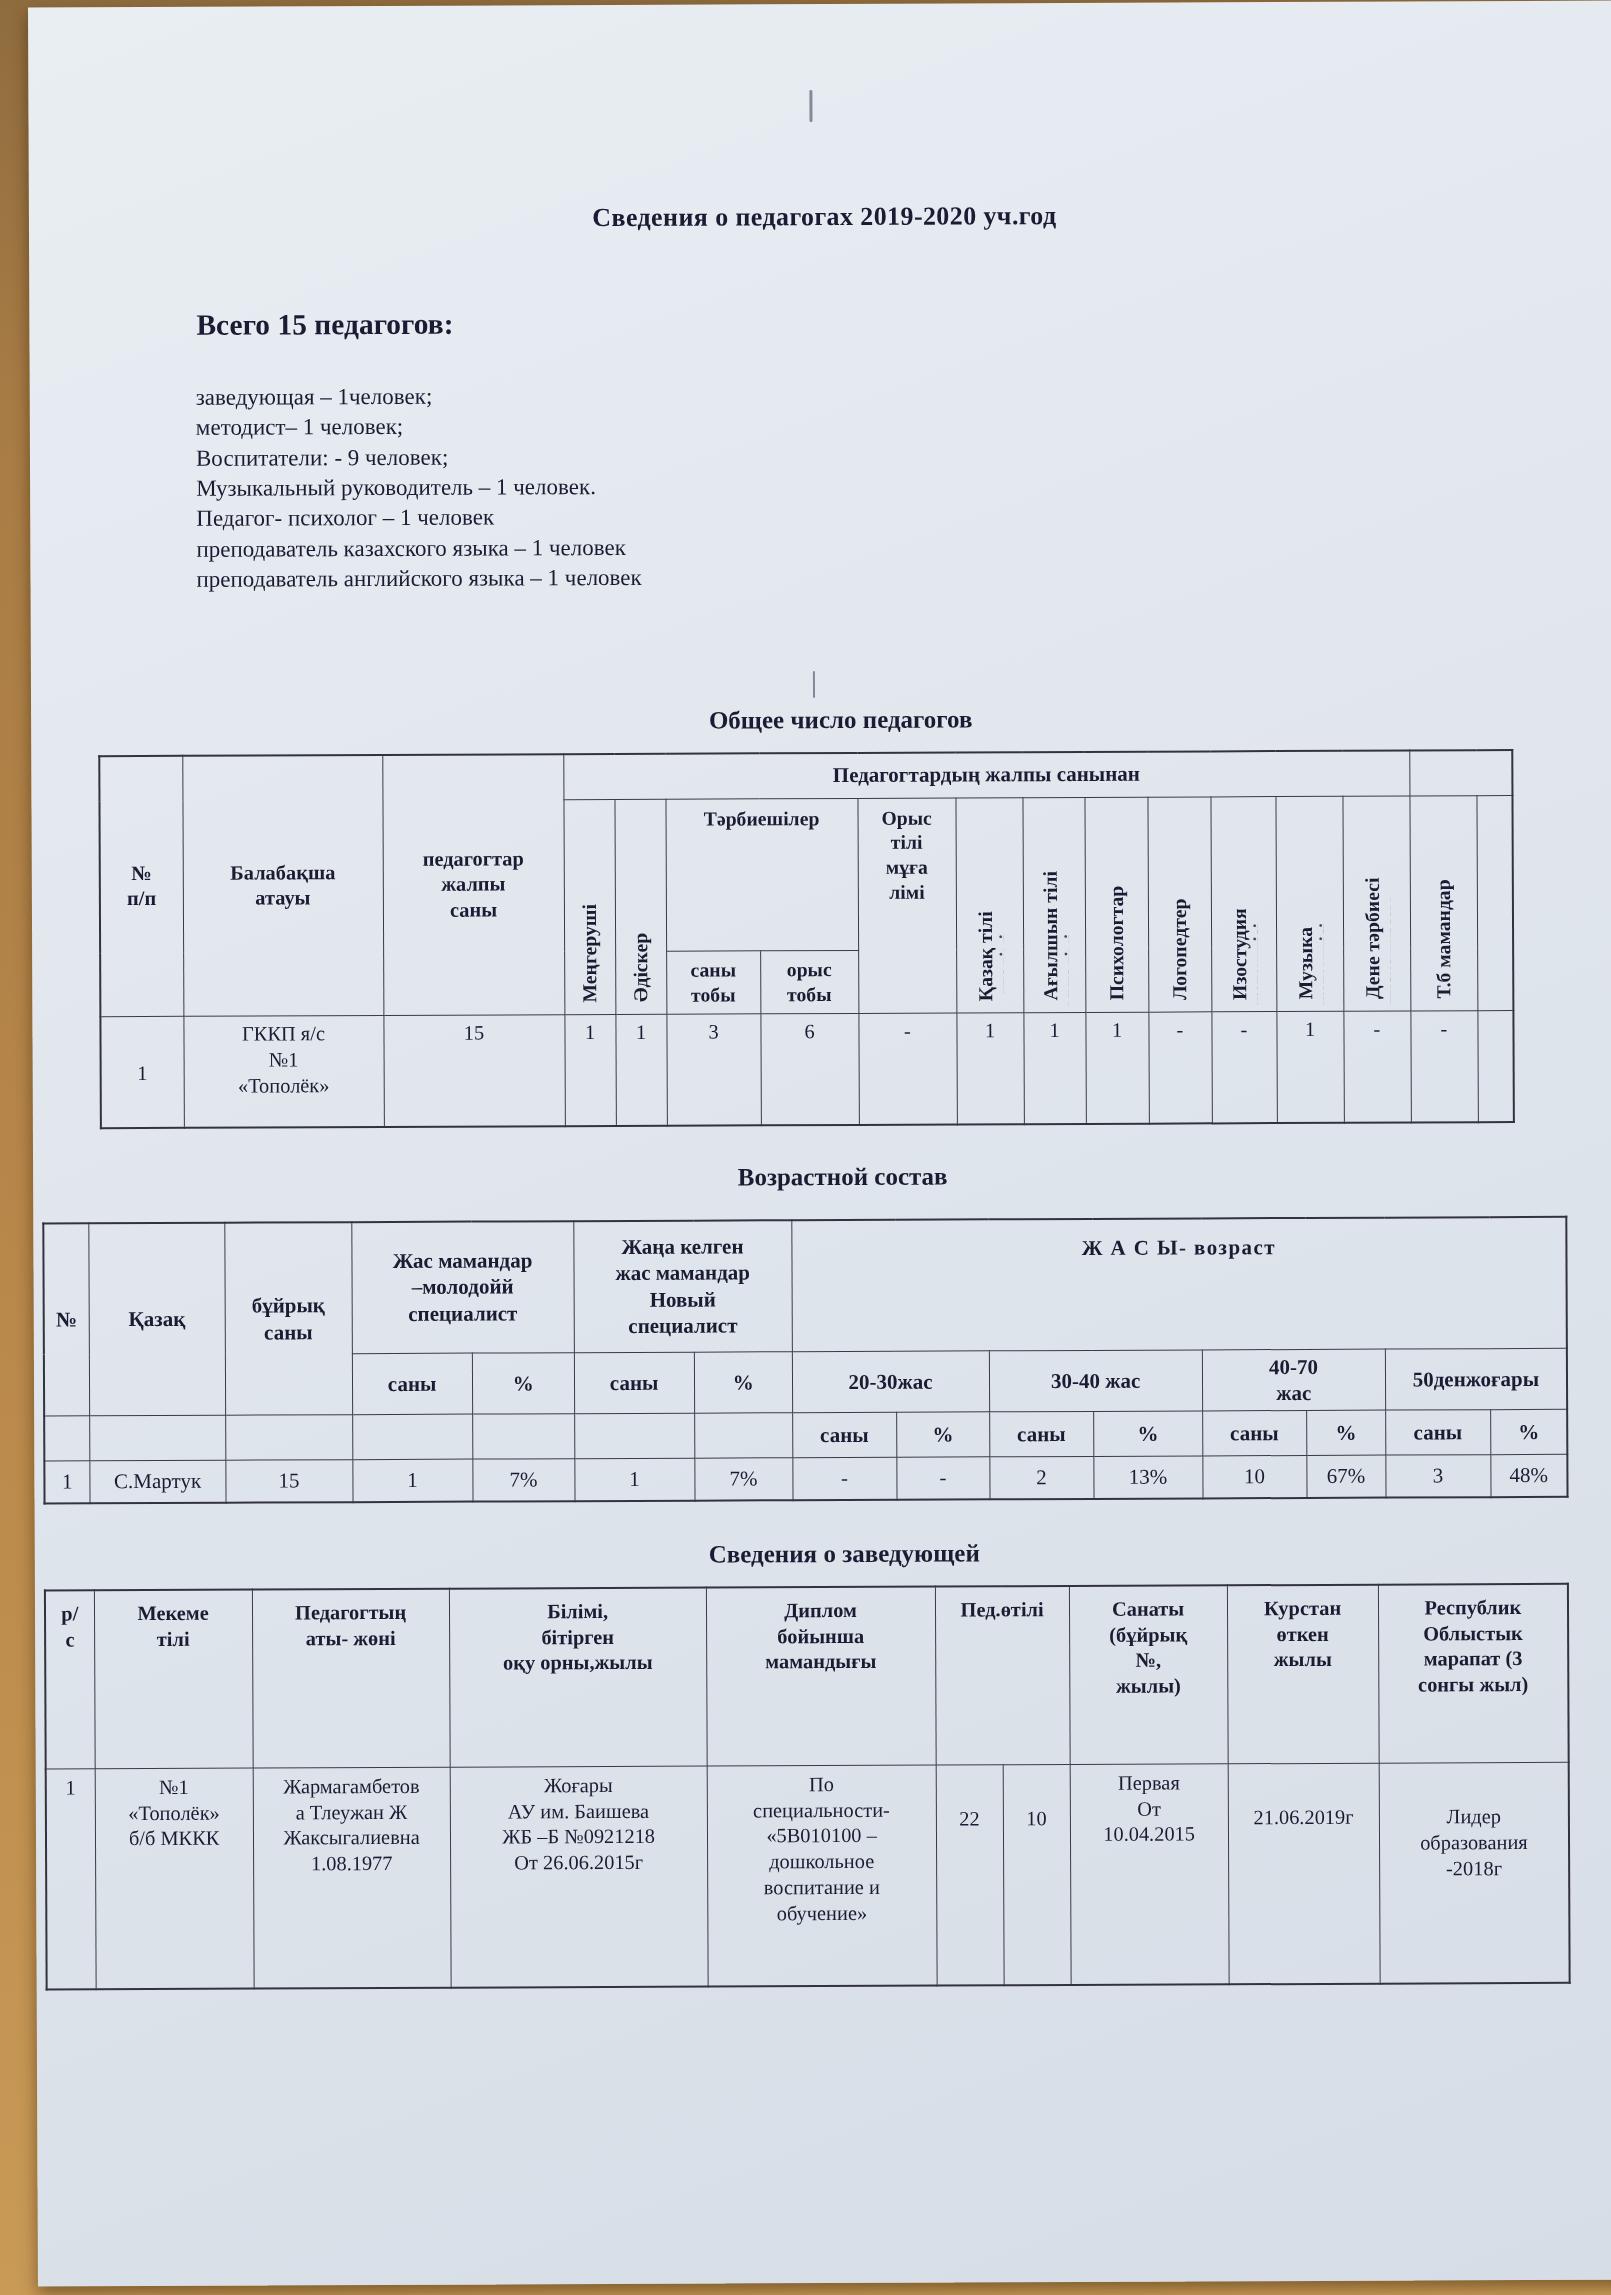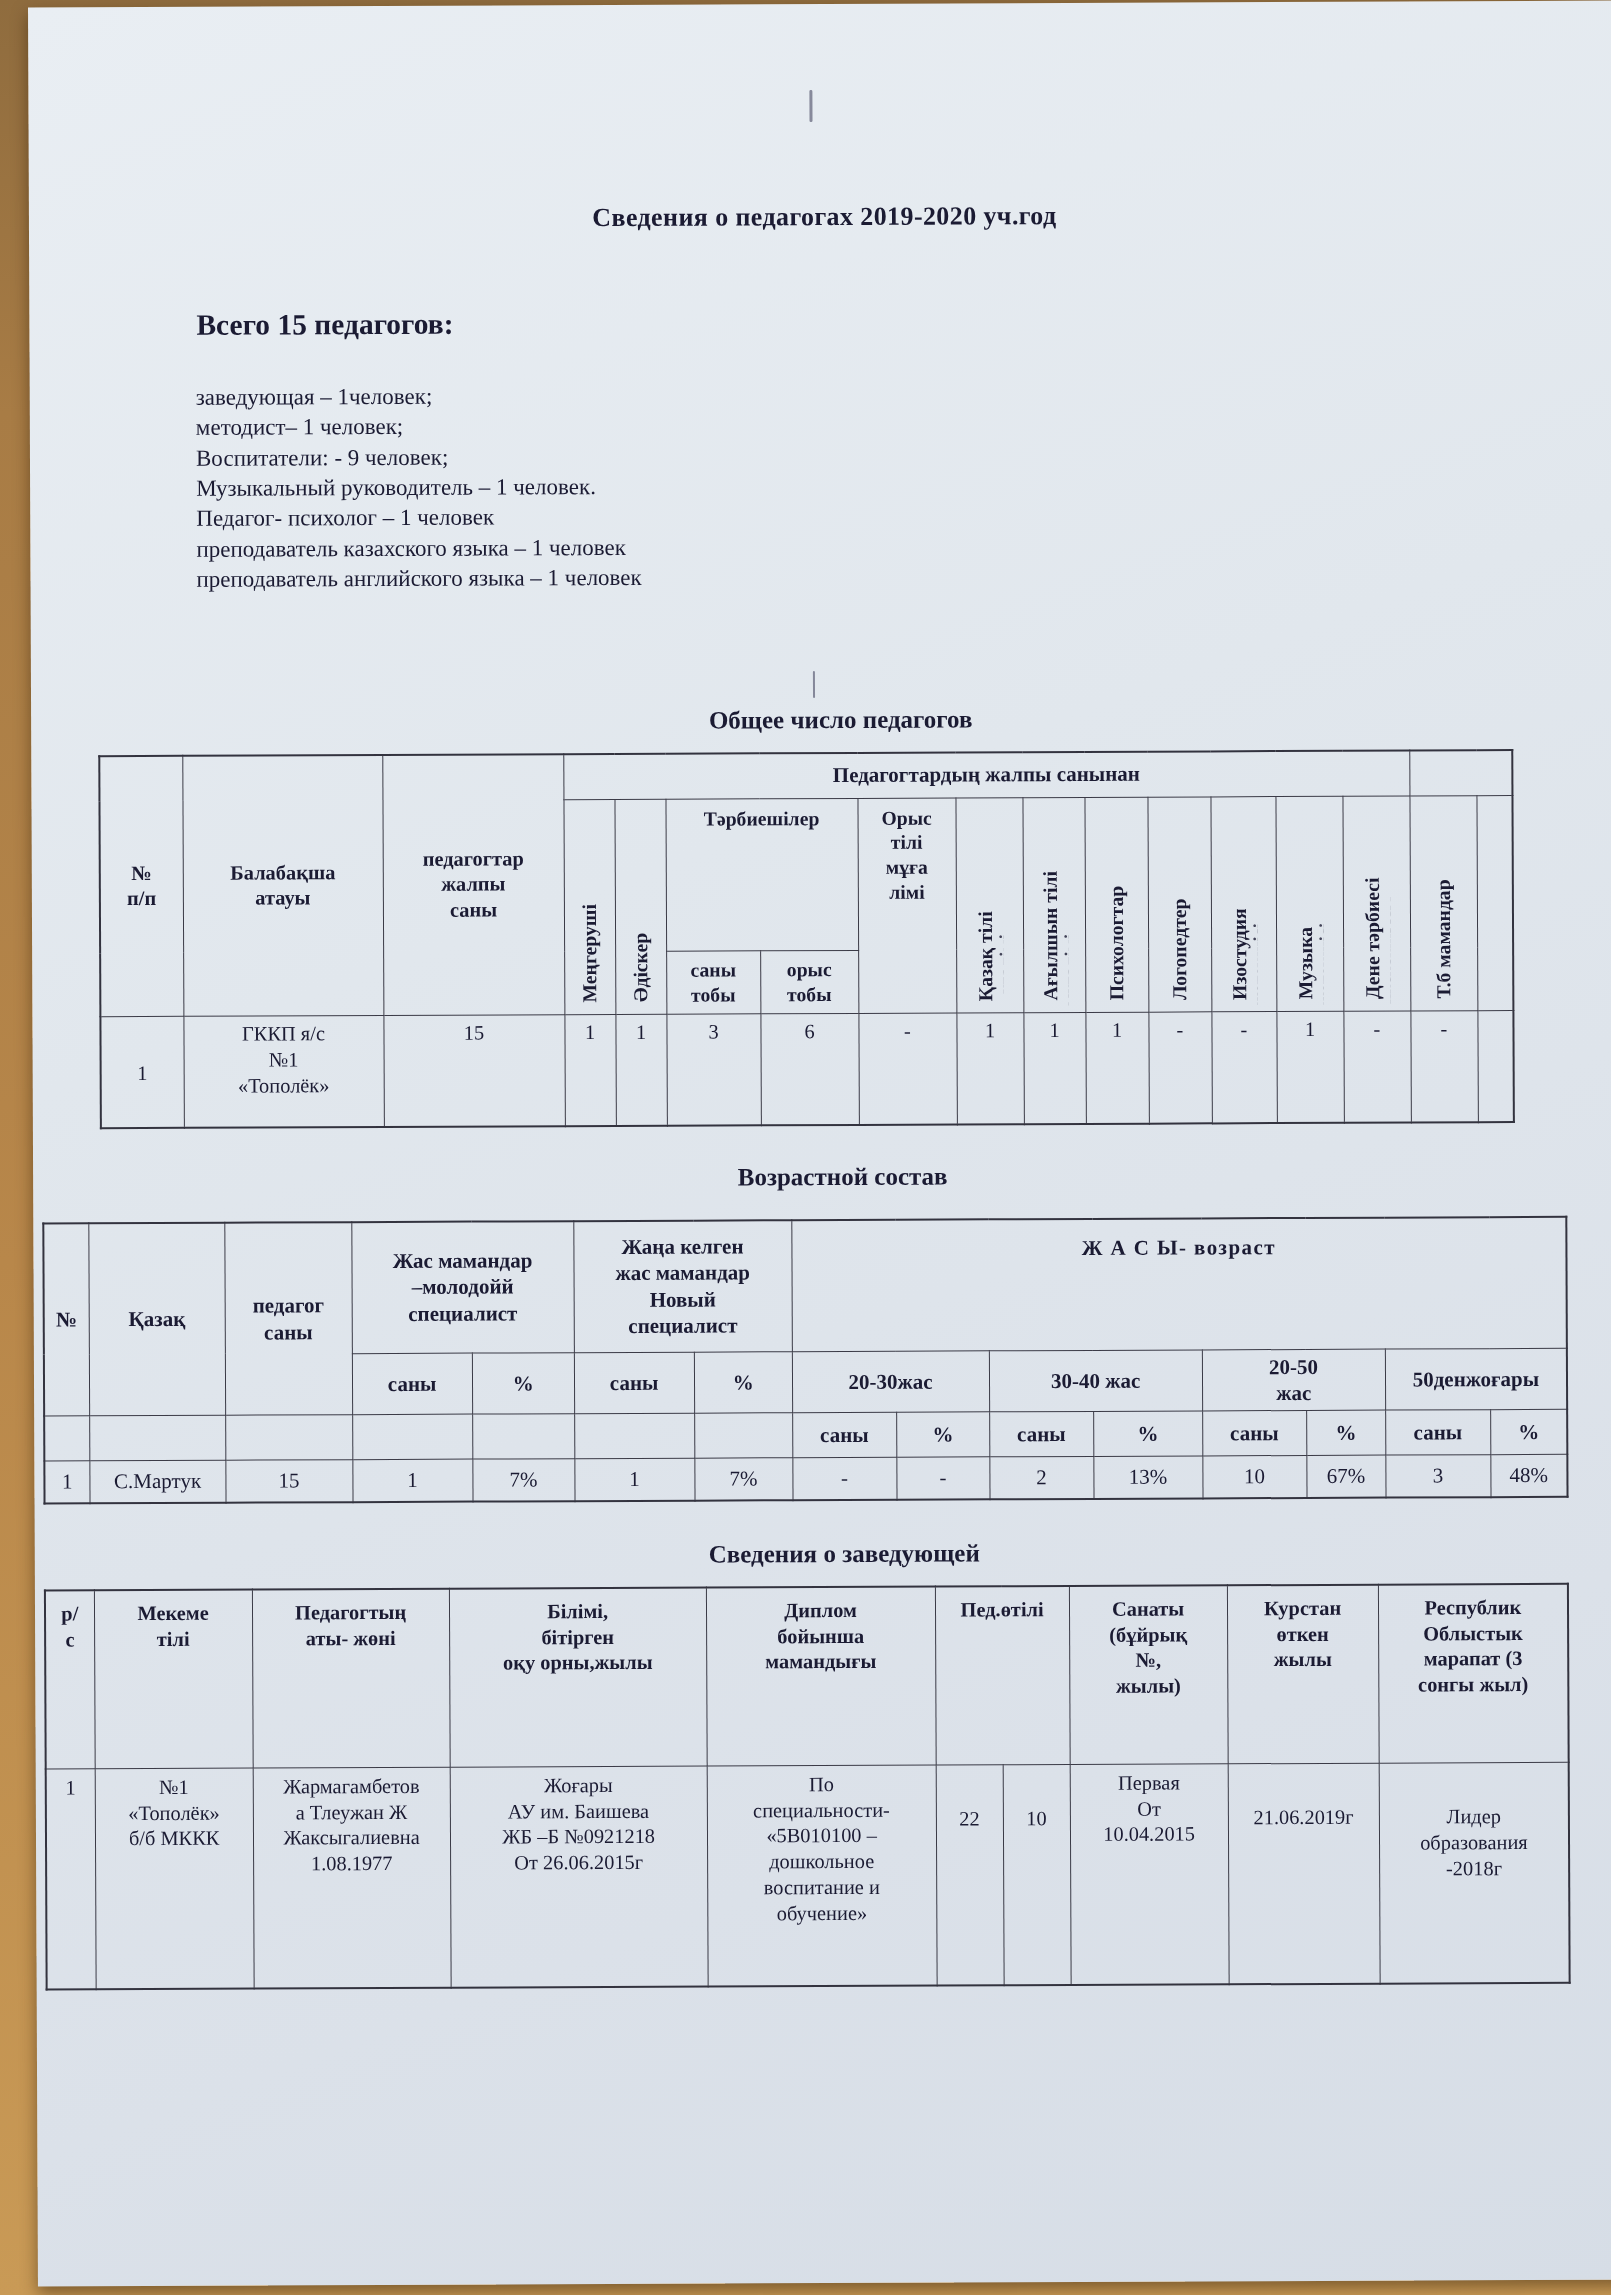--- a/index.html
+++ b/index.html
@@ -180,39 +180,39 @@
         <col style="width:109px">
         <col style="width:104px">
       <col style="width:79px">
         <col style="width:105px">
         <col style="width:77px">
     </colgroup>
     <tbody>
         <tr class="r1">
       <td rowspan="2">№</td>
       <td rowspan="2">Қазақ</td>
-      <td rowspan="2">педагог
+      <td rowspan="2">бұйрық
 саны</td>
       <td colspan="2">Жас мамандар
 –молодойй
 специалист</td>
       <td colspan="2">Жаңа келген
 жас мамандар
 Новый
 специалист</td>
       <td colspan="8" class="age-span">Ж А С  Ы- возраст</td>
     </tr>
     <tr class="r2">
       <td>саны</td>
       <td>%</td>
       <td>саны</td>
       <td>%</td>
       <td colspan="2">20-30жас</td>
       <td colspan="2">30-40 жас</td>
-      <td colspan="2">20-50
+      <td colspan="2">40-70
 жас</td>
       <td colspan="2">50денжоғары</td>
     </tr>
     <tr class="r3">
       <td></td>
       <td></td>
       <td></td>
       <td></td>
       <td></td>
       <td></td>

